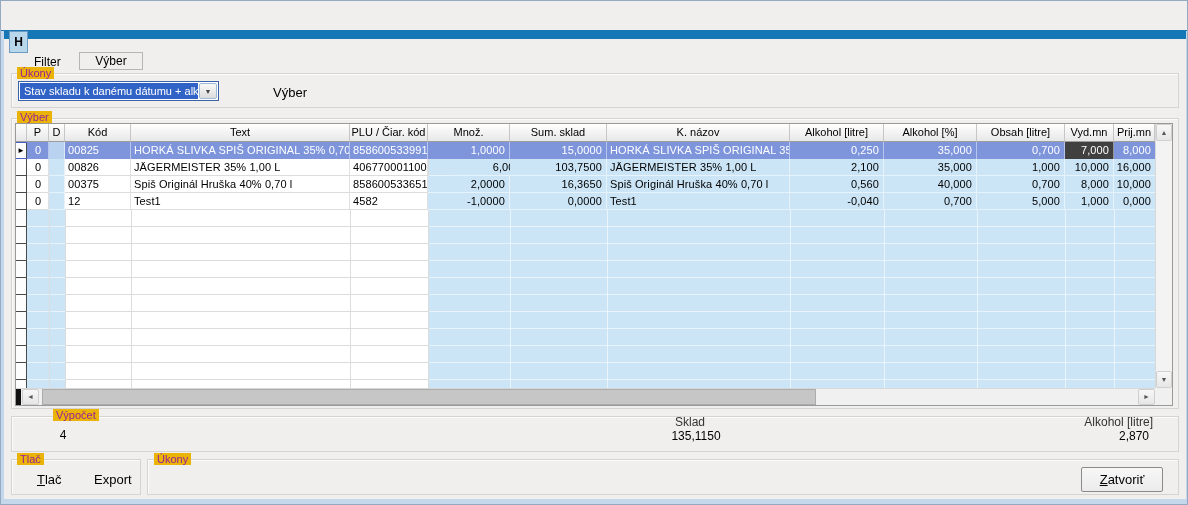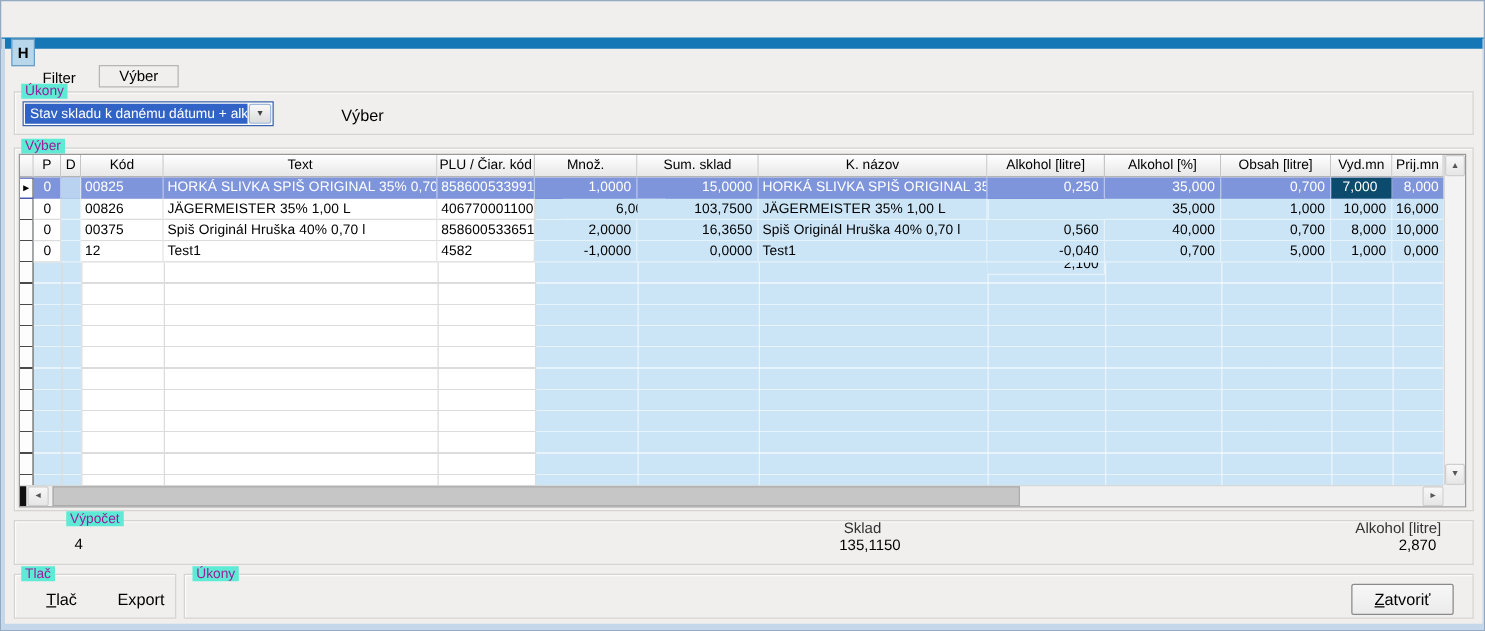--- a/index.html
+++ b/index.html
@@ -24,21 +24,21 @@
   
   .bluebar{left:0;top:29px;width:1188px;height:9px;}
   .h-tab{left:8px;top:30px;width:19px;height:22px;background:#b9d7eb;border:1px solid #6d9cc2;
     font-size:12px;font-weight:bold;color:#000;text-align:center;line-height:20px;}
   
   .filter-label{left:33px;top:54px;font-size:12px;color:#000;}
   .vyber-tab{left:78px;top:51px;width:64px;height:18px;background:#f0efed;border:1px solid #b5b5b5;
     font-size:12px;text-align:center;line-height:16px;color:#000;}
   
   .groupbox{border:1px solid #d6d4d0;box-shadow:1px 1px 0 #fbfbfa inset;}
-  .grouplabel{font-size:11px;background:#5eead4;padding:0 3px;white-space:nowrap;}
+  .grouplabel{font-size:11px;background:#eab308;padding:0 3px;white-space:nowrap;}
   
   .combo{left:17px;top:80px;width:201px;height:20px;border:1px solid #3a62a8;background:#fff;padding:1px;display:flex;}
   .combo-sel{flex:1;background:#3163c6;color:#fff;font-size:11px;line-height:16px;padding:0 4px;
     white-space:nowrap;overflow:hidden;}
   .combo-btn{width:18px;background:linear-gradient(#f8f8f8,#dcdcdc);border:1px solid #9db8d8;border-radius:2px;
     margin-left:1px;font-size:7px;color:#444;text-align:center;line-height:15px;}
   .side-label{left:272px;top:84px;font-size:13px;color:#000;}
   
   #grid{left:14px;top:122px;width:1158px;height:283px;border:1px solid #999;background:#fff;overflow:hidden;}
   .gh-cell{position:absolute;top:0;height:18px;background:linear-gradient(#ffffff,#e7e7e7);
@@ -119,34 +119,34 @@
           <div class="gcell" style="left: 33px; width: 16px; top: -1px; text-align: center; padding: 0px 2px 0px 3px; background: rgb(185, 210, 239); color: rgb(0, 0, 0); border-right: 1px solid rgba(255, 255, 255, 0.45);"></div>
           <div class="gcell" style="left: 49px; width: 66px; top: -1px; text-align: left; padding: 0px 2px 0px 3px; background: rgb(126, 149, 220); color: rgb(255, 255, 255); border-right: 1px solid rgba(255, 255, 255, 0.45);">00825</div>
           <div class="gcell" style="left: 115px; width: 219px; top: -1px; text-align: left; padding: 0px 2px 0px 3px; background: rgb(126, 149, 220); color: rgb(255, 255, 255); border-right: 1px solid rgba(255, 255, 255, 0.45);">HORKÁ SLIVKA SPIŠ ORIGINAL 35% 0,70</div>
           <div class="gcell" style="left: 334px; width: 78px; top: -1px; text-align: left; padding: 0px 2px 0px 3px; background: rgb(126, 149, 220); color: rgb(255, 255, 255); border-right: 1px solid rgba(255, 255, 255, 0.45);">8586005339915</div>
           <div class="gcell" style="left: 412px; width: 82px; top: -1px; text-align: right; padding: 0px 4px 0px 2px; background: rgb(126, 149, 220); color: rgb(255, 255, 255); border-right: 1px solid rgba(255, 255, 255, 0.45);">1,0000</div>
           <div class="gcell" style="left: 494px; width: 97px; top: -1px; text-align: right; padding: 0px 4px 0px 2px; background: rgb(126, 149, 220); color: rgb(255, 255, 255); border-right: 1px solid rgba(255, 255, 255, 0.45);">15,0000</div>
           <div class="gcell" style="left: 591px; width: 183px; top: -1px; text-align: left; padding: 0px 2px 0px 3px; background: rgb(126, 149, 220); color: rgb(255, 255, 255); border-right: 1px solid rgba(255, 255, 255, 0.45);">HORKÁ SLIVKA SPIŠ ORIGINAL 35% 0,70</div>
           <div class="gcell" style="left: 774px; width: 94px; top: -1px; text-align: right; padding: 0px 4px 0px 2px; background: rgb(126, 149, 220); color: rgb(255, 255, 255); border-right: 1px solid rgba(255, 255, 255, 0.45);">0,250</div>
           <div class="gcell" style="left: 868px; width: 93px; top: -1px; text-align: right; padding: 0px 4px 0px 2px; background: rgb(126, 149, 220); color: rgb(255, 255, 255); border-right: 1px solid rgba(255, 255, 255, 0.45);">35,000</div>
           <div class="gcell" style="left: 961px; width: 88px; top: -1px; text-align: right; padding: 0px 4px 0px 2px; background: rgb(126, 149, 220); color: rgb(255, 255, 255); border-right: 1px solid rgba(255, 255, 255, 0.45);">0,700</div>
-          <div class="gcell" style="left: 1049px; width: 49px; top: -1px; text-align: center; padding: 0px 4px 0px 2px; background: #0c4a6e; color: rgb(255, 255, 255); border-right: 1px solid rgba(255, 255, 255, 0.45);">7,000</div>
+          <div class="gcell" style="left: 1049px; width: 49px; top: -1px; text-align: right; padding: 0px 4px 0px 2px; background: #404040; color: rgb(255, 255, 255); border-right: 1px solid rgba(255, 255, 255, 0.45);">7,000</div>
           <div class="gcell" style="left: 1098px; width: 41px; top: -1px; text-align: right; padding: 0px 4px 0px 2px; background: rgb(126, 149, 220); color: rgb(255, 255, 255);">8,000</div>
           <div style="position: absolute; left: 1px; top: 2px; width: 10px; font-size: 8px; color: rgb(0, 0, 0); line-height: 12px;">►</div>
         </div>
         <div class="grow" style="position: absolute; left: 0px; top: 17px; width: 1139px; height: 17px;">
           <div class="gcell" style="left: 11px; width: 22px; text-align: center; padding: 0px 2px 0px 3px; background: rgb(255, 255, 255); color: rgb(0, 0, 0); border-right: 1px solid rgb(224, 224, 224); border-bottom: 1px solid rgb(220, 220, 220);">0</div>
           <div class="gcell" style="left: 33px; width: 16px; text-align: center; padding: 0px 2px 0px 3px; background: rgb(203, 229, 246); color: rgb(0, 0, 0); border-right: 1px solid rgba(255, 255, 255, 0.55); border-bottom: 1px solid rgba(255, 255, 255, 0.55);"></div>
           <div class="gcell" style="left: 49px; width: 66px; text-align: left; padding: 0px 2px 0px 3px; background: rgb(255, 255, 255); color: rgb(0, 0, 0); border-right: 1px solid rgb(224, 224, 224); border-bottom: 1px solid rgb(220, 220, 220);">00826</div>
           <div class="gcell" style="left: 115px; width: 219px; text-align: left; padding: 0px 2px 0px 3px; background: rgb(255, 255, 255); color: rgb(0, 0, 0); border-right: 1px solid rgb(224, 224, 224); border-bottom: 1px solid rgb(220, 220, 220);">JÄGERMEISTER 35% 1,00 L</div>
           <div class="gcell" style="left: 334px; width: 78px; text-align: left; padding: 0px 2px 0px 3px; background: rgb(255, 255, 255); color: rgb(0, 0, 0); border-right: 1px solid rgb(224, 224, 224); border-bottom: 1px solid rgb(220, 220, 220);">4067700011008</div>
           <div class="gcell" style="left: 412px; width: 82px; text-align: right; padding: 0px 4px 0px 2px; background: rgb(203, 229, 246); color: rgb(0, 0, 0); border-right: 1px solid rgba(255, 255, 255, 0.55); border-bottom: 1px solid rgba(255, 255, 255, 0.55); margin-left: 22px;">6,0000</div>
           <div class="gcell" style="left: 494px; width: 97px; text-align: right; padding: 0px 4px 0px 2px; background: rgb(203, 229, 246); color: rgb(0, 0, 0); border-right: 1px solid rgba(255, 255, 255, 0.55); border-bottom: 1px solid rgba(255, 255, 255, 0.55);">103,7500</div>
           <div class="gcell" style="left: 591px; width: 183px; text-align: left; padding: 0px 2px 0px 3px; background: rgb(203, 229, 246); color: rgb(0, 0, 0); border-right: 1px solid rgba(255, 255, 255, 0.55); border-bottom: 1px solid rgba(255, 255, 255, 0.55);">JÄGERMEISTER 35% 1,00 L</div>
-          <div class="gcell" style="left: 774px; width: 94px; text-align: right; padding: 0px 4px 0px 2px; background: rgb(203, 229, 246); color: rgb(0, 0, 0); border-right: 1px solid rgba(255, 255, 255, 0.55); border-bottom: 1px solid rgba(255, 255, 255, 0.55); margin-top: 44px;">2,100</div>
+          <div class="gcell" style="left: 774px; width: 94px; text-align: right; padding: 0px 4px 0px 2px; background: rgb(203, 229, 246); color: rgb(0, 0, 0); border-right: 1px solid rgba(255, 255, 255, 0.55); border-bottom: 1px solid rgba(255, 255, 255, 0.55);">2,100</div>
           <div class="gcell" style="left: 868px; width: 93px; text-align: right; padding: 0px 4px 0px 2px; background: rgb(203, 229, 246); color: rgb(0, 0, 0); border-right: 1px solid rgba(255, 255, 255, 0.55); border-bottom: 1px solid rgba(255, 255, 255, 0.55);">35,000</div>
           <div class="gcell" style="left: 961px; width: 88px; text-align: right; padding: 0px 4px 0px 2px; background: rgb(203, 229, 246); color: rgb(0, 0, 0); border-right: 1px solid rgba(255, 255, 255, 0.55); border-bottom: 1px solid rgba(255, 255, 255, 0.55);">1,000</div>
           <div class="gcell" style="left: 1049px; width: 49px; text-align: right; padding: 0px 4px 0px 2px; background: rgb(203, 229, 246); color: rgb(0, 0, 0); border-right: 1px solid rgba(255, 255, 255, 0.55); border-bottom: 1px solid rgba(255, 255, 255, 0.55);">10,000</div>
           <div class="gcell" style="left: 1098px; width: 41px; text-align: right; padding: 0px 4px 0px 2px; background: rgb(203, 229, 246); color: rgb(0, 0, 0); border-bottom: 1px solid rgba(255, 255, 255, 0.55);">16,000</div>
         </div>
         <div class="grow" style="position: absolute; left: 0px; top: 34px; width: 1139px; height: 17px;">
           <div class="gcell" style="left: 11px; width: 22px; text-align: center; padding: 0px 2px 0px 3px; background: rgb(255, 255, 255); color: rgb(0, 0, 0); border-right: 1px solid rgb(224, 224, 224); border-bottom: 1px solid rgb(220, 220, 220);">0</div>
           <div class="gcell" style="left: 33px; width: 16px; text-align: center; padding: 0px 2px 0px 3px; background: rgb(203, 229, 246); color: rgb(0, 0, 0); border-right: 1px solid rgba(255, 255, 255, 0.55); border-bottom: 1px solid rgba(255, 255, 255, 0.55);"></div>
           <div class="gcell" style="left: 49px; width: 66px; text-align: left; padding: 0px 2px 0px 3px; background: rgb(255, 255, 255); color: rgb(0, 0, 0); border-right: 1px solid rgb(224, 224, 224); border-bottom: 1px solid rgb(220, 220, 220);">00375</div>
           <div class="gcell" style="left: 115px; width: 219px; text-align: left; padding: 0px 2px 0px 3px; background: rgb(255, 255, 255); color: rgb(0, 0, 0); border-right: 1px solid rgb(224, 224, 224); border-bottom: 1px solid rgb(220, 220, 220);">Spiš Originál Hruška 40% 0,70 l</div>

